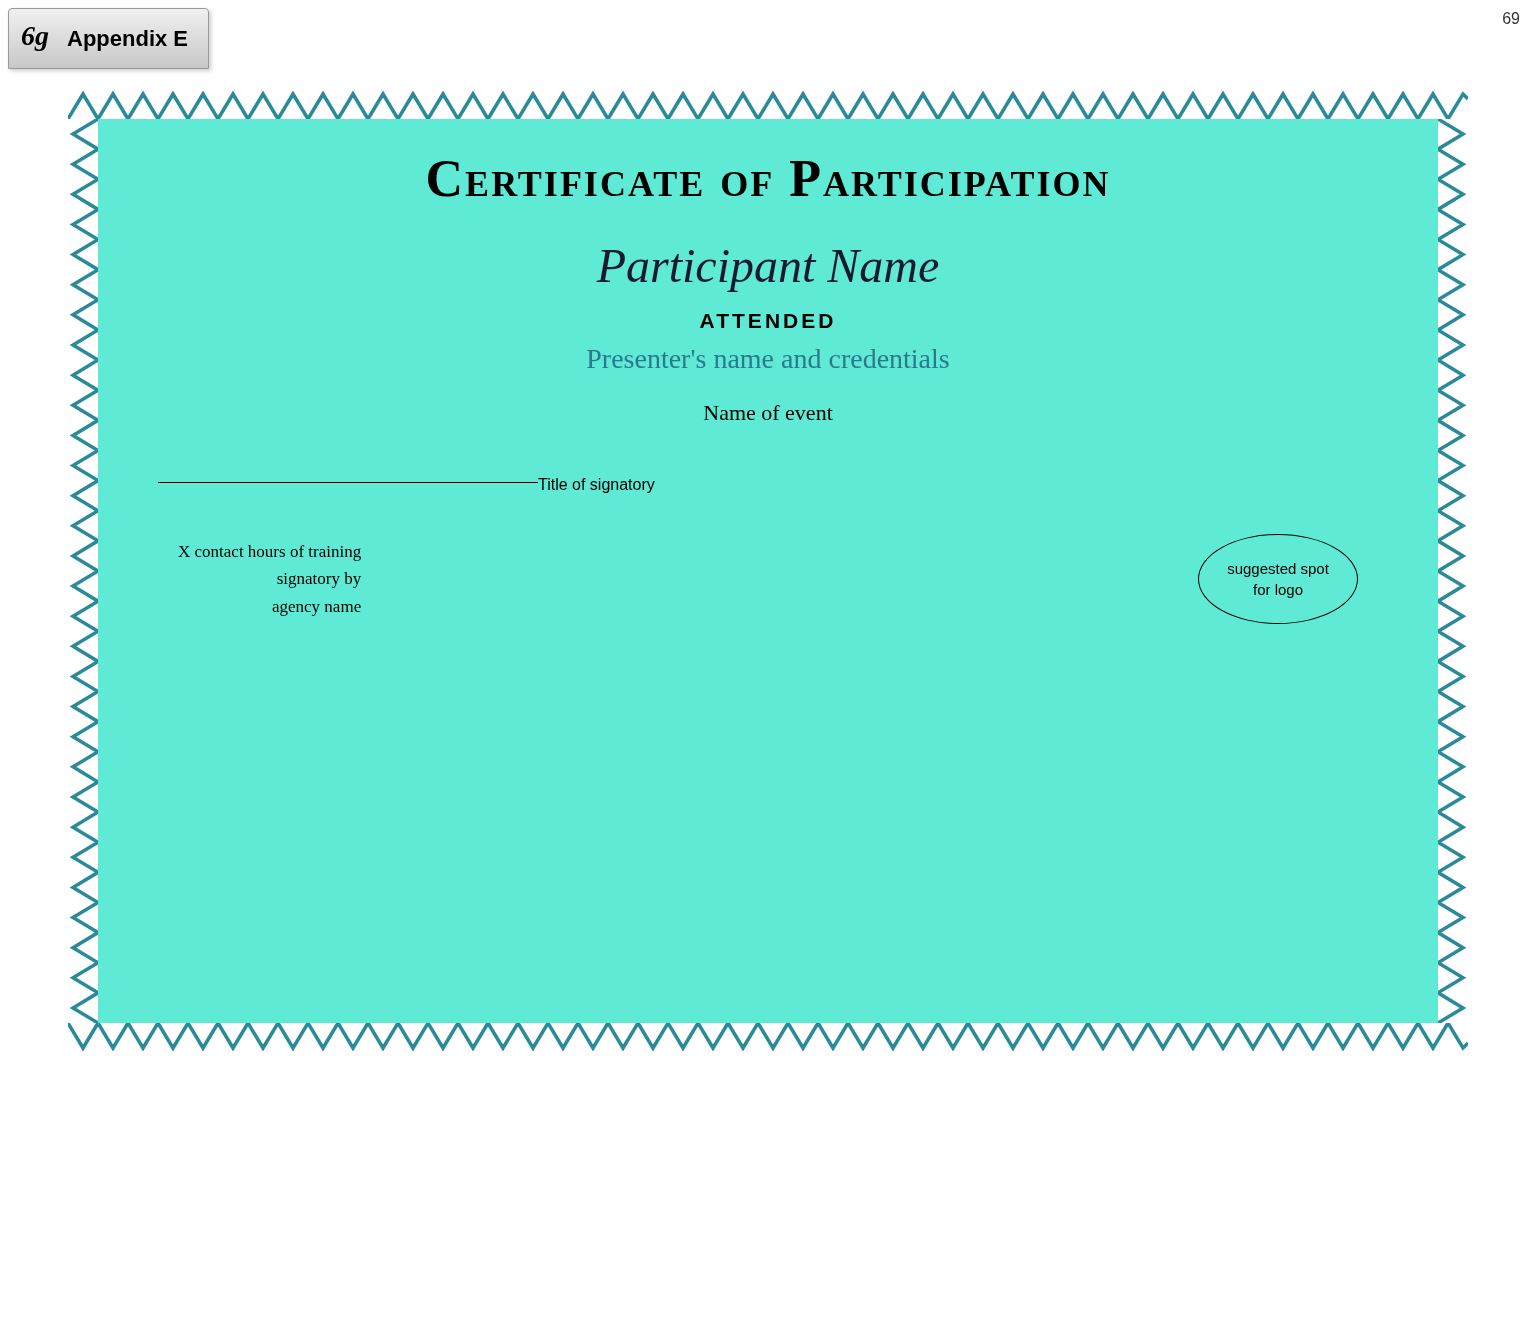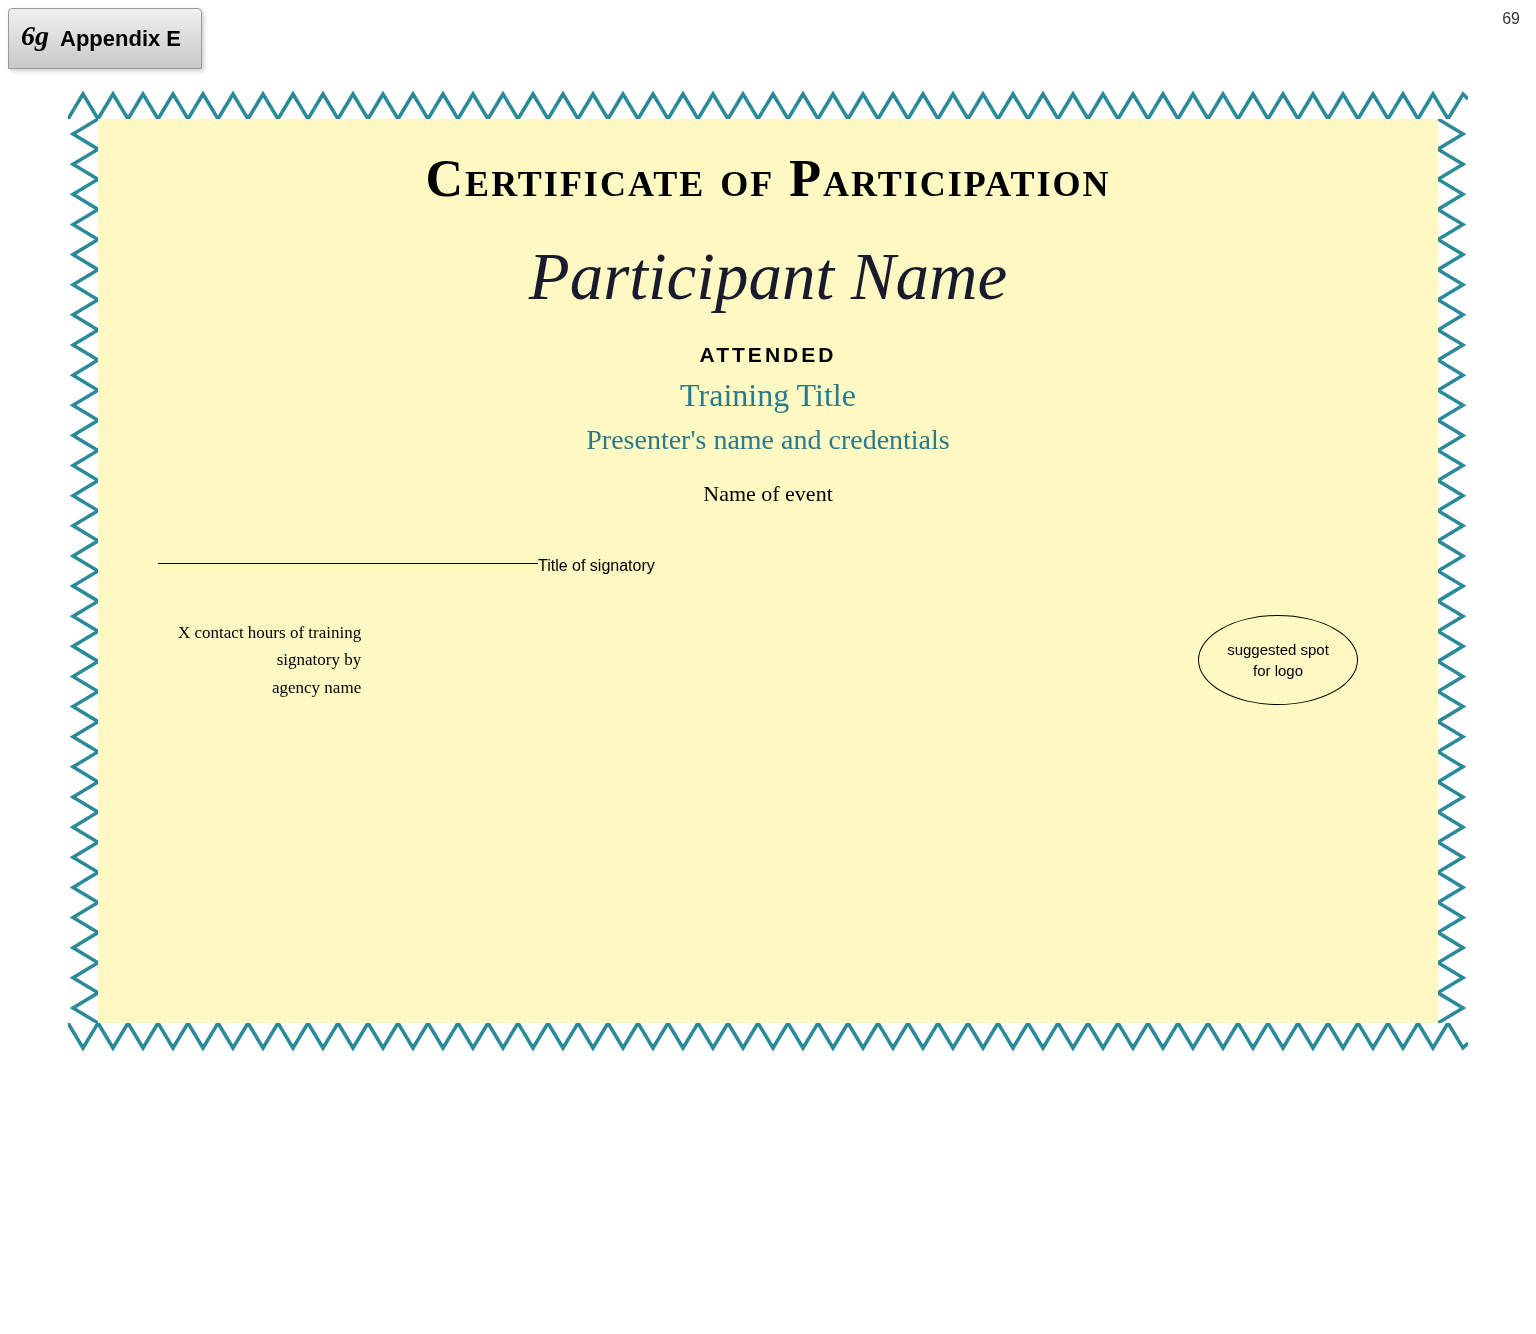--- a/index.html
+++ b/index.html
@@ -13,21 +13,21 @@
       font-family: 'Times New Roman', Times, serif;
       width: 1536px;
       min-height: 1334px;
       overflow-x: hidden;
     }
 
     
     .header-tab {
       display: inline-flex;
       align-items: center;
-      gap: 3px;
+      gap: 10px;
       background: linear-gradient(to bottom, #f0f0f0, #c8c8c8);
       border: 1px solid #999;
       border-radius: 4px 4px 0 0;
       padding: 8px 20px 8px 12px;
       margin: 8px 0 0 8px;
       box-shadow: 2px 2px 4px rgba(0,0,0,0.2);
     }
 
     .header-tab .icon {
       font-size: 28px;
@@ -98,42 +98,42 @@
     }
 
     .zigzag-left svg,
     .zigzag-right svg {
       width: 30px;
       height: 100%;
     }
 
     .certificate-inner {
       flex: 1;
-      background: #fef9c3;
+      background: #5eead4;
       padding: 30px 60px 40px 60px;
       text-align: center;
     }
 
     
     .cert-title {
       font-size: 52px;
       font-family: 'Times New Roman', Times, serif;
       font-variant: small-caps;
       font-weight: bold;
       color: #000;
       letter-spacing: 2px;
       margin-bottom: 30px;
     }
 
     
     .participant-name {
-      font-size: 67px;
+      font-size: 48px;
       font-family: 'Brush Script MT', 'Segoe Script', cursive;
       color: #1a1a2e;
-      margin-bottom: 28px;
+      margin-bottom: 16px;
       font-style: italic;
     }
 
     .attended-label {
       font-size: 21px;
       font-weight: bold;
       letter-spacing: 3px;
       color: #000;
       margin-bottom: 10px;
       font-family: Arial, sans-serif;
@@ -248,21 +248,20 @@
       </div>
 
       <div class="certificate-inner">
 
         <div class="cert-title">Certificate of Participation</div>
 
         <div class="participant-name">Participant Name</div>
 
         <div class="attended-label">ATTENDED</div>
 
-        <div class="training-title">Training Title</div>
 
         <div class="presenter-info">Presenter's name and credentials</div>
 
         <div class="date-of-event">Name of event</div>
 
         <div class="signature-section">
           <div class="signature-line"></div>
           <span class="signatory-title">Title of signatory</span>
         </div>
 

